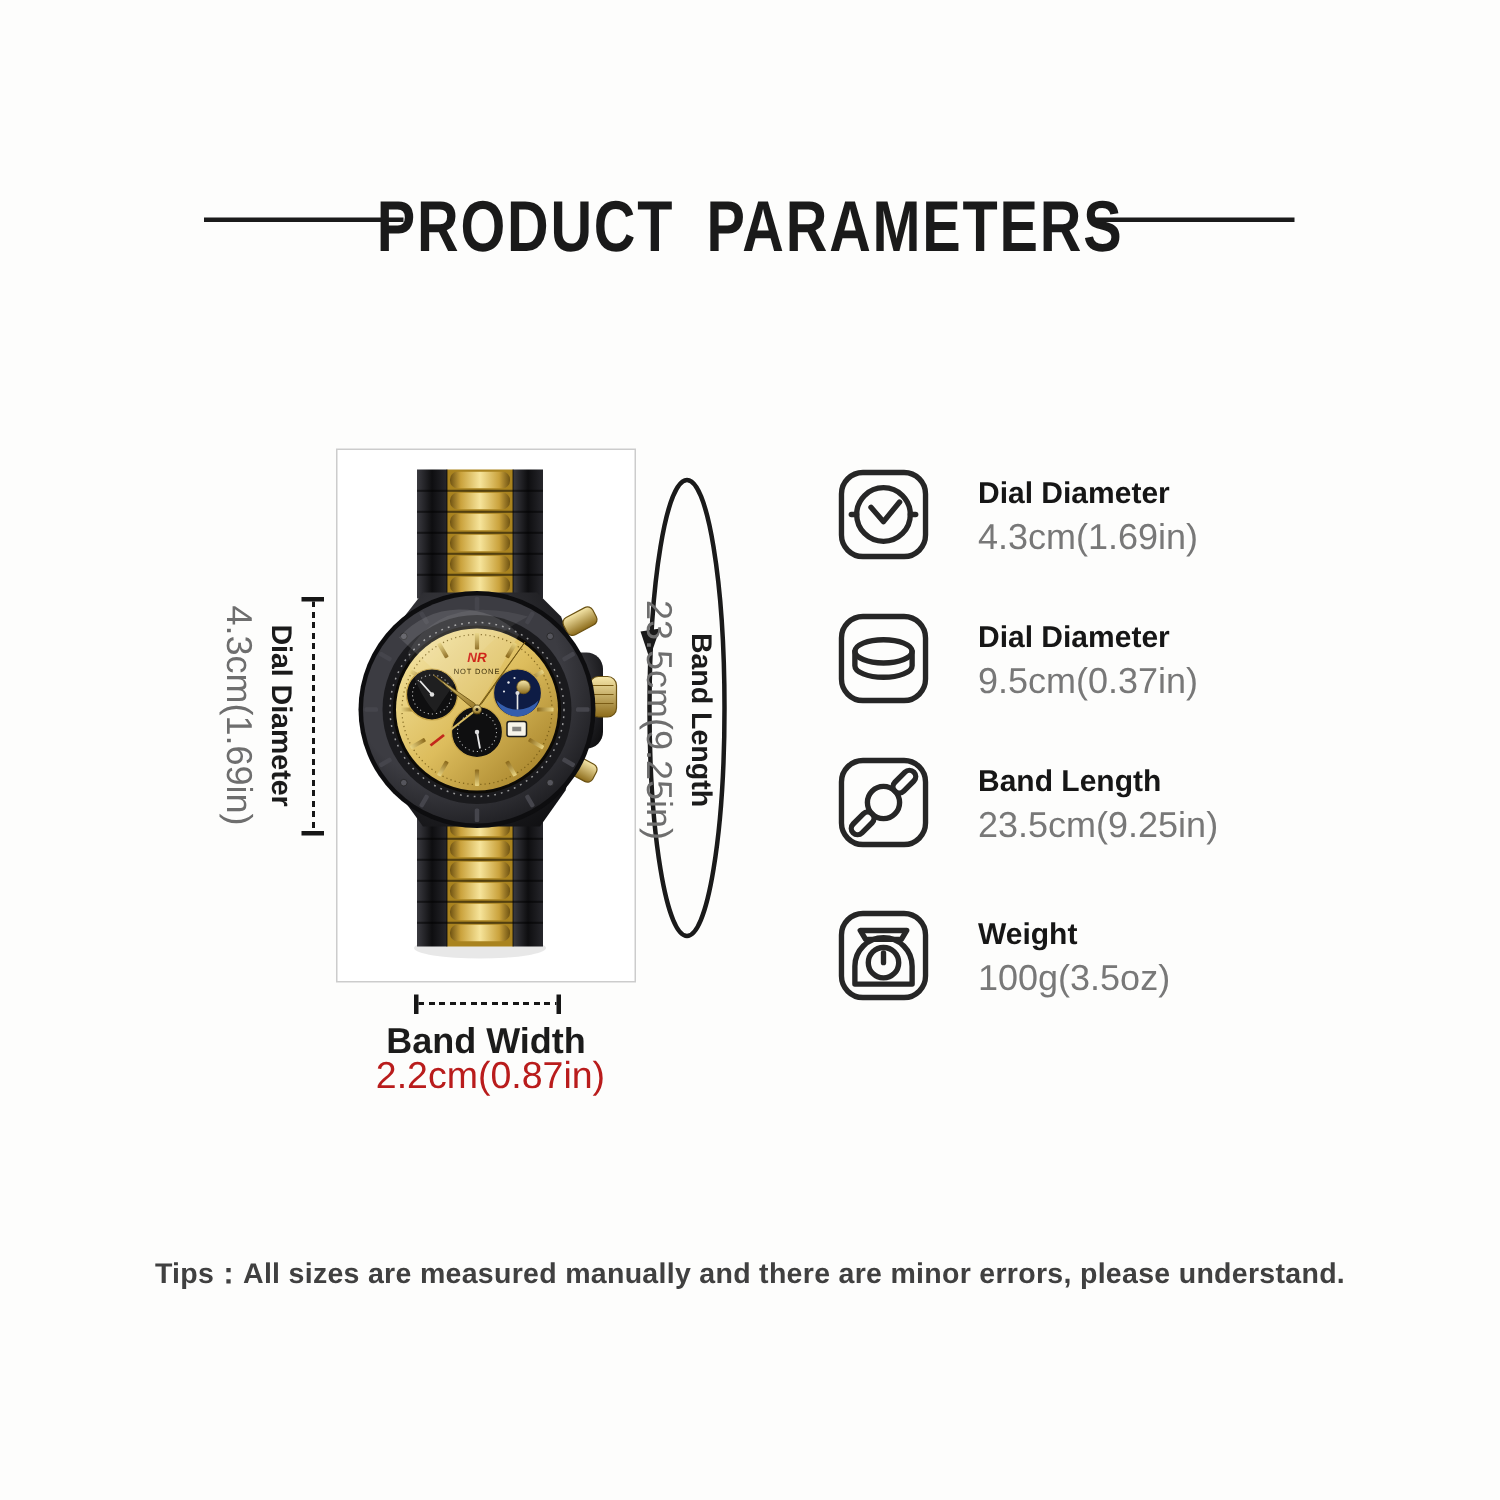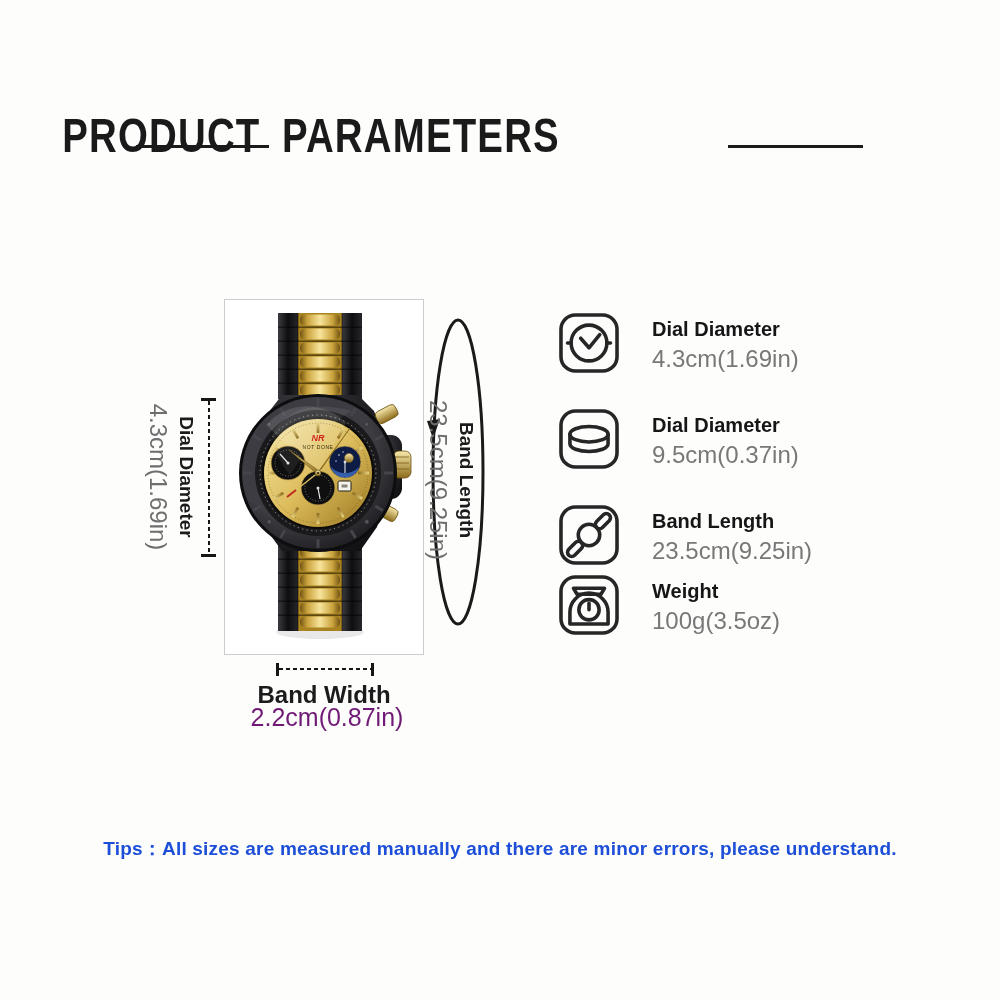--- a/index.html
+++ b/index.html
@@ -4,21 +4,21 @@
 <style>
   html,body{margin:0;padding:0;background:#ffffff;}
   *{box-sizing:border-box;}
   #canvas{
     position:relative;width:1000px;height:1000px;margin:0 auto;
     background:#fdfdfc;overflow:hidden;
     font-family:"Liberation Sans","DejaVu Sans",sans-serif;
     color:#1b1b1b;
   }
   
-  .title-wrap{position:absolute;top:112px;left:0;right:0;}
+  .title-wrap{position:absolute;top:128px;left:0;right:0;text-align:center;}
   .title-text{
     display:inline-block;font-size:48px;font-weight:700;line-height:1;
     letter-spacing:1.5px;word-spacing:12px;color:#1a1a1a;
     transform:scaleX(0.8);transform-origin:center;white-space:nowrap;
   }
   .title-rule{position:absolute;top:145px;height:3px;background:#1b1b1b;}
   .rule-left{left:136px;width:133px;}
   .rule-right{left:728px;width:135px;}
   
   .frame{
@@ -47,32 +47,32 @@
     transform:translate(-50%,-50%) rotate(90deg);
   }
   .rot-dial{left:171px;top:477px;}
   .rot-band{left:451px;top:480px;}
   .ann-label{font-size:19px;font-weight:700;color:#1b1b1b;line-height:23px;}
   .ann-value{font-size:24px;color:#6e6e6e;line-height:28px;margin-top:3px;}
   
   .bw-label{position:absolute;left:224px;width:200px;top:681px;text-align:center;
     font-size:24px;font-weight:700;color:#1b1b1b;}
   .bw-value{position:absolute;left:214px;width:226px;top:703px;text-align:center;
-    font-size:25px;color:#701a75;}
+    font-size:25px;color:#b91c1c;}
   
   .loop-svg{position:absolute;left:425px;top:315px;}
   
   .spec{position:absolute;left:558px;display:flex;gap:32px;}
   .spec-icon{width:62px;height:62px;flex:0 0 auto;}
   .spec-text{padding-top:5px;}
   .spec-label{font-size:20px;font-weight:700;color:#161616;line-height:24px;}
   .spec-value{font-size:24px;color:#787878;line-height:28px;margin-top:4px;}
   
   .tips{position:absolute;left:0;right:0;top:836px;text-align:center;
-    font-size:19px;font-weight:700;color:#1d4ed8;letter-spacing:0.2px;}
+    font-size:19px;font-weight:700;color:#404040;letter-spacing:0.2px;}
   .ico{stroke:#262626;stroke-width:3;fill:none;stroke-linecap:round;stroke-linejoin:round;}
 </style>
 </head>
 <body>
 
 <div id="canvas">
 
   <div class="title-rule rule-left"></div>
   <div class="title-wrap">
     <span class="title-text">PRODUCT PARAMETERS</span>
@@ -328,21 +328,21 @@
           </g>
         </g>
       </svg>
     </div>
     <div class="spec-text">
       <div class="spec-label">Band Length</div>
       <div class="spec-value">23.5cm(9.25in)</div>
     </div>
   </div>
 
-  <div class="spec" style="top:574px">
+  <div class="spec" style="top:606px">
     <div class="spec-icon">
       <svg width="62" height="62" viewBox="0 0 52 52">
         <g class="ico">
           <rect x="2.5" y="2.5" width="47" height="47" rx="12"></rect>
           <path d="M13,12 L39,12 L36,17 L16,17 Z"></path>
           <path d="M10,42 L10,32 A16,16 0 0 1 42,32 L42,42 Z"></path>
           <circle cx="26" cy="30" r="8.5"></circle>
           <line x1="26" y1="30" x2="26" y2="24.5"></line>
         </g>
       </svg>

